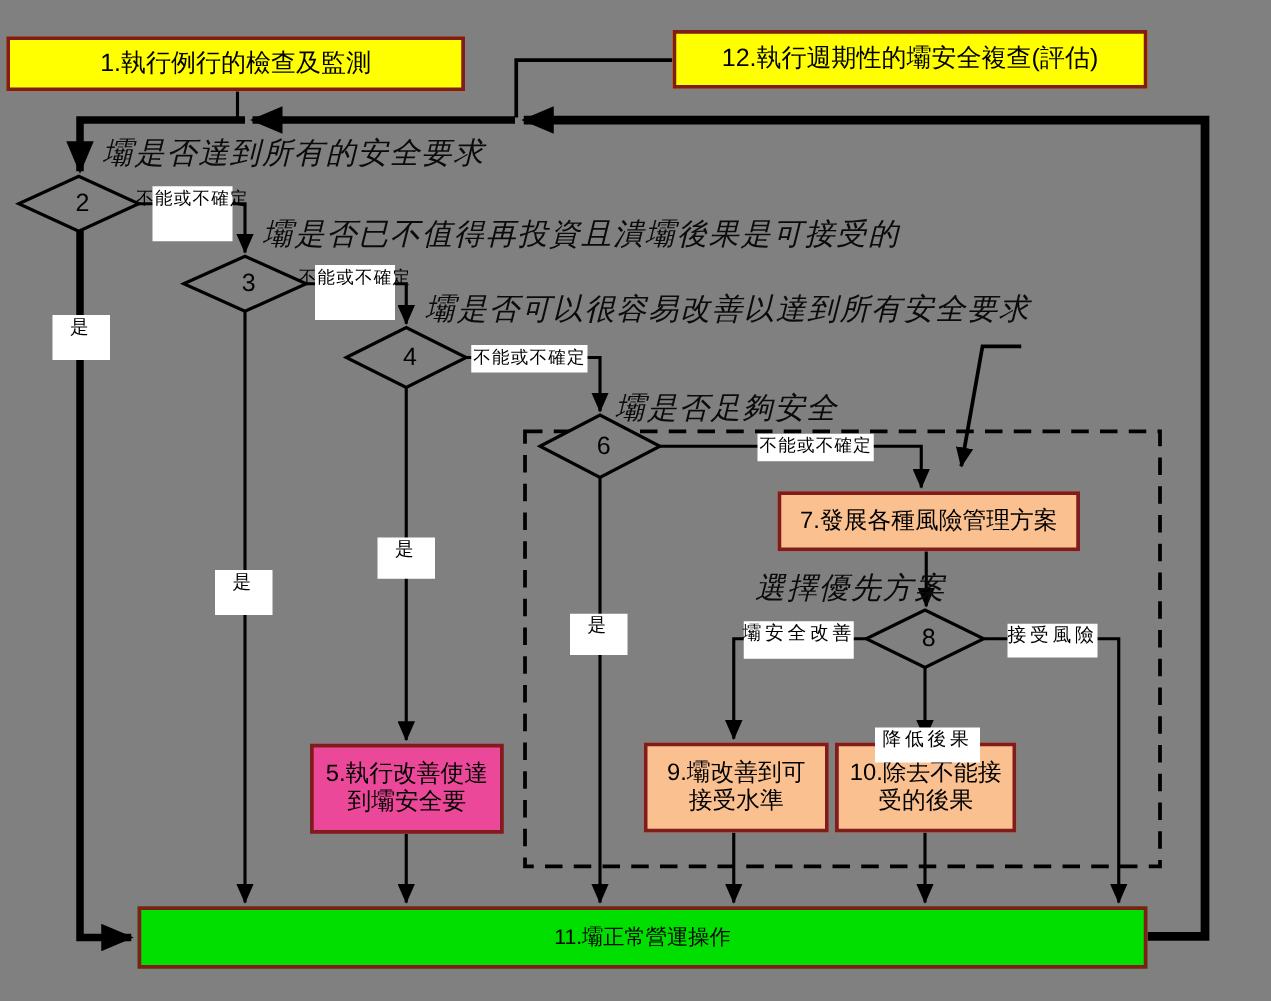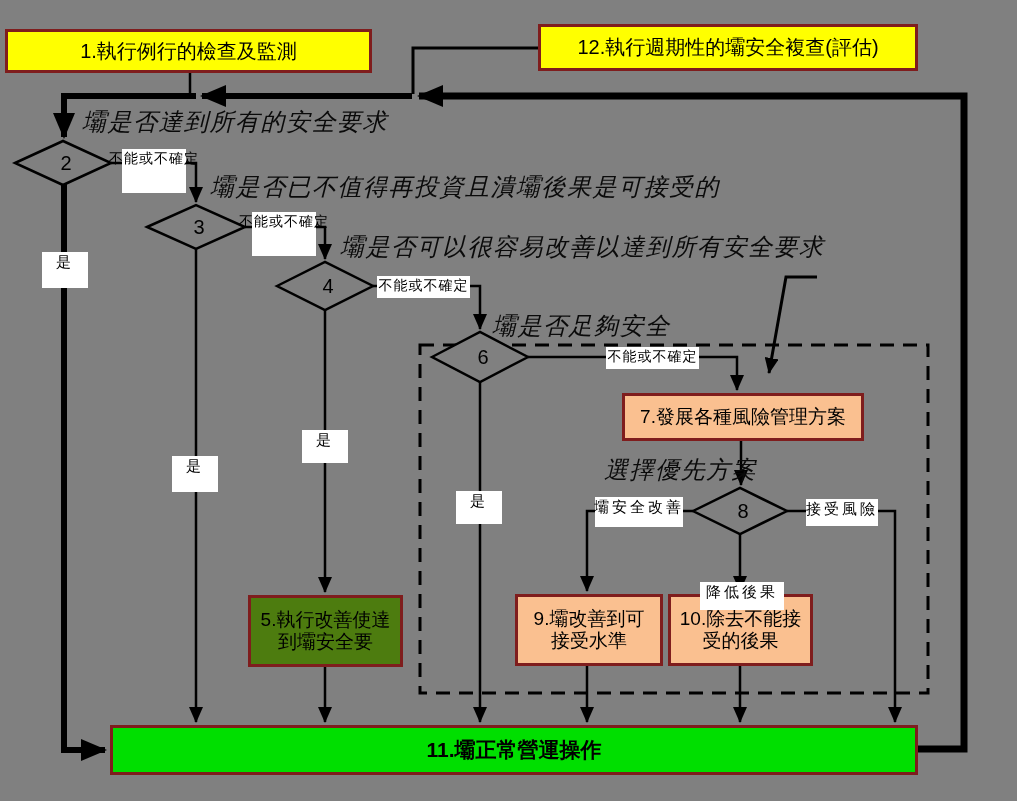--- a/index.html
+++ b/index.html
@@ -9,22 +9,22 @@
     overflow:hidden; font-family:"Liberation Sans", sans-serif;
   }
   #wires{position:absolute; left:0; top:0; width:1017px; height:801px;}
   .node{
     position:absolute; box-sizing:border-box; background:#FFFF00;
     border:3px solid #7f1d1d; display:flex; flex-direction:column;
     align-items:center; justify-content:center; text-align:center;
     color:#000; font-size:20px; line-height:1.15; white-space:nowrap;
   }
   .node.orange{background:#FAC090; font-size:19px;}
-  .node.cyan{background:#4d7c0f; font-size:19px;}
-  .node.green{background:#00DF00; font-size:21px;font-weight:bold;}
+  .node.cyan{background:#ec4899; font-size:19px;}
+  .node.green{background:#00DF00; font-size:17px;}
   .node.plain{background:#808080; font-weight:bold; font-size:21px; letter-spacing:2px;}
   .qtext{
     position:absolute; color:#0a0a0a; font-style:italic; font-size:24px;
     letter-spacing:1.5px; white-space:nowrap;
   }
   .elabel{
     position:absolute; background:#fff; color:#000; box-sizing:border-box;
     display:flex; align-items:flex-start; justify-content:center;
     text-align:center; font-size:14px; line-height:1.35; white-space:nowrap;
     letter-spacing:1px;

